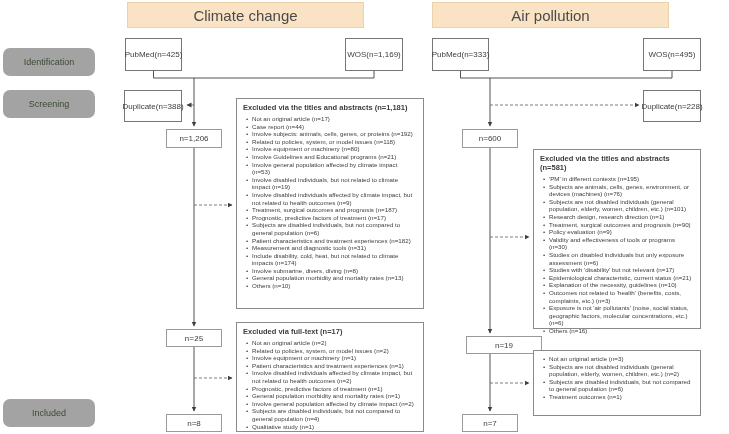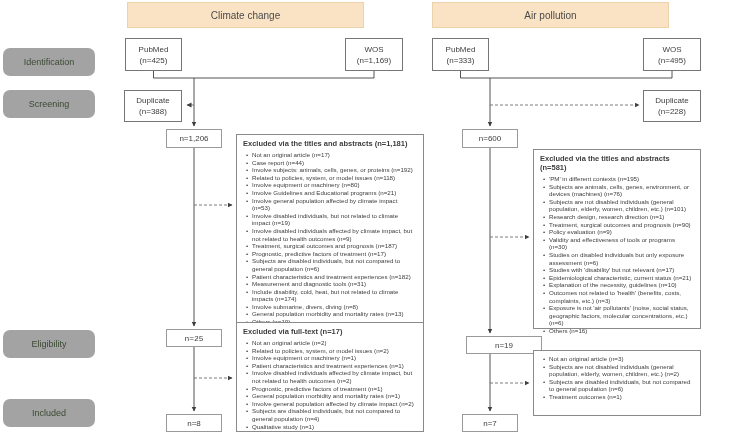--- a/index.html
+++ b/index.html
@@ -15,29 +15,29 @@
     display:flex;align-items:center;justify-content:center;font-size:9px;color:#3b4a33;z-index:2;
   }
   #stage-identification{top:48px;}
   #stage-screening{top:90px;}
   #stage-eligibility{top:330px;}
   #stage-included{top:399px;}
 
   
   .col-header{
     position:absolute;top:2px;height:26px;background:#fae3c5;border:1px solid #ecd2ab;
-    display:flex;align-items:center;justify-content:center;font-size:10px;color:#4a4a4a;z-index:2;box-sizing:border-box;
+    display:flex;align-items:center;justify-content:center;font-size:15px;color:#4a4a4a;z-index:2;box-sizing:border-box;
   }
   #header-climate{left:127px;width:237px;}
   #header-air{left:432px;width:237px;}
 
   
   .node{
     position:absolute;background:#ffffff;box-sizing:border-box;z-index:2;
-    display:flex;flex-direction:column;align-items:center;justify-content:center;
+    display:flex;flex-direction:row;align-items:center;justify-content:center;
     font-size:8px;line-height:11px;text-align:center;color:#3d3d3d;
   }
   .src{border:1.5px solid #767676;}
   .cnt{border:1px solid #9a9a9a;}
 
   #cc-pubmed{left:125px;top:38px;width:57px;height:33px;}
   #cc-wos{left:345px;top:38px;width:58px;height:33px;}
   #cc-duplicate{left:124px;top:90px;width:58px;height:32px;}
   #cc-n1206{left:166px;top:129px;width:56px;height:19px;}
   #cc-n25{left:166px;top:329px;width:56px;height:18px;font-family:Liberation Mono, monospace;}
@@ -53,21 +53,21 @@
   
   .excluded-box{
     position:absolute;background:#ffffff;border:1px solid #8a8a8a;box-sizing:border-box;
     padding:4px 6px;z-index:2;color:#3d3d3d;
   }
   .exc-title{font-size:7.5px;font-weight:600;margin:0 0 3px 0;line-height:9px;}
   .reasons{list-style:none;margin:0;padding:0 0 0 3px;}
   .reasons li{position:relative;padding-left:6px;font-size:6.2px;line-height:7.6px;}
   .reasons li::before{content:"\2022";position:absolute;left:0;top:0;}
 
-  #cc-exc-titles{left:236px;top:98px;width:188px;height:211px;margin-top:36px;}
+  #cc-exc-titles{left:236px;top:98px;width:188px;height:211px;}
   #cc-exc-fulltext{left:236px;top:322px;width:188px;height:110px;}
   #ap-exc-titles{left:533px;top:149px;width:168px;height:180px;}
   #ap-exc-fulltext{left:533px;top:350px;width:168px;height:66px;}
 </style>
 </head>
 <body>
 
 <div class="canvas">
 
   <svg class="connectors" viewBox="0 0 729 434">
@@ -89,21 +89,20 @@
     <line x1="490" y1="78" x2="490" y2="126" stroke="#3f3f3f" stroke-width="0.9" marker-end="url(#arr)"></line>
     <line x1="490" y1="105" x2="639" y2="105" stroke="#5a5a5a" stroke-width="0.8" stroke-dasharray="3 2" marker-end="url(#arr)"></line>
     <line x1="490" y1="148" x2="490" y2="333" stroke="#3f3f3f" stroke-width="0.9" marker-end="url(#arr)"></line>
     <line x1="490" y1="237" x2="529" y2="237" stroke="#5a5a5a" stroke-width="0.8" stroke-dasharray="3 2" marker-end="url(#arr)"></line>
     <line x1="490" y1="354" x2="490" y2="411" stroke="#3f3f3f" stroke-width="0.9" marker-end="url(#arr)"></line>
     <line x1="490" y1="383" x2="529" y2="383" stroke="#5a5a5a" stroke-width="0.8" stroke-dasharray="3 2" marker-end="url(#arr)"></line>
   </svg>
 
   <div class="stage" id="stage-identification">Identification</div>
   <div class="stage" id="stage-screening">Screening</div>
-  <div class="stage" id="stage-eligibility">Eligibility</div>
   <div class="stage" id="stage-included">Included</div>
 
   <div class="col-header" id="header-climate">Climate change</div>
   <div class="col-header" id="header-air">Air pollution</div>
 
   <div class="node src" id="cc-pubmed">
     <span>PubMed</span>
     <span>(n=425)</span>
   </div>
   <div class="node src" id="cc-wos">

